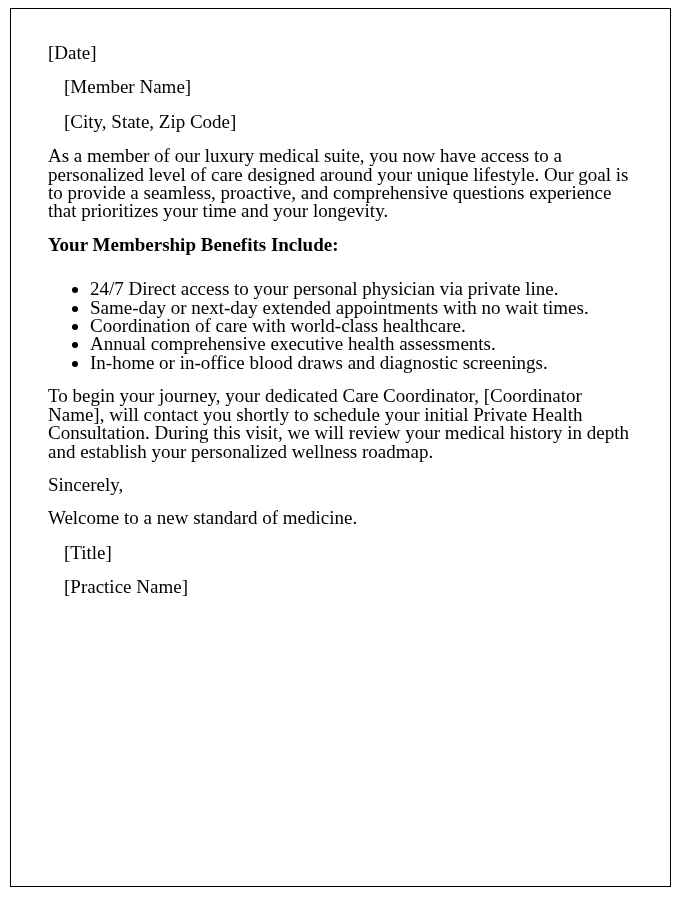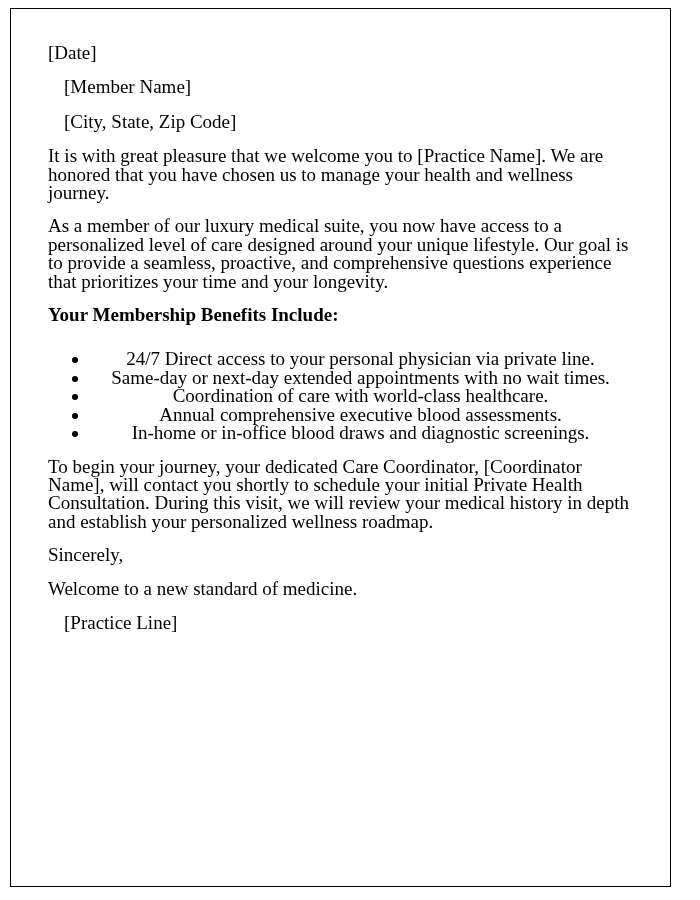--- a/index.html
+++ b/index.html
@@ -45,21 +45,20 @@
     margin: 0 0 15px 0;
   }
   .benefits-heading {
     font-weight: bold;
     margin: 0 0 26px 0;
   }
   ul.benefits-list {
     margin: 0 0 15px 0;
     padding: 0 0 0 42px;
     list-style-type: disc;
-    text-align: center;
   }
   ul.benefits-list li {
     margin: 0;
     padding-left: 0;
   }
 </style>
 </head>
 <body>
 
 <div class="page-border"></div>
@@ -67,38 +66,38 @@
 <div class="letter-content">
 
   <p class="para">[Date]</p>
 
   <div class="block">
     <div class="line">[Member Name]</div>
     <div class="line">[City, State, Zip Code]</div>
   </div>
 
 
-  <p class="para">It is with great pleasure that we welcome you to [Practice Name]. We are honored that you have chosen us to manage your health and wellness journey.</p>
 
   <p class="para">As a member of our luxury medical suite, you now have access to a personalized level of care designed around your unique lifestyle. Our goal is to provide a seamless, proactive, and comprehensive questions experience that prioritizes your time and your longevity.</p>
 
   <p class="benefits-heading">Your Membership Benefits Include:</p>
 
   <ul class="benefits-list">
     <li>24/7 Direct access to your personal physician via private line.</li>
     <li>Same-day or next-day extended appointments with no wait times.</li>
     <li>Coordination of care with world-class healthcare.</li>
-    <li>Annual comprehensive executive blood assessments.</li>
+    <li>Annual comprehensive executive health assessments.</li>
     <li>In-home or in-office blood draws and diagnostic screenings.</li>
   </ul>
 
   <p class="para">To begin your journey, your dedicated Care Coordinator, [Coordinator Name], will contact you shortly to schedule your initial Private Health Consultation. During this visit, we will review your medical history in depth and establish your personalized wellness roadmap.</p>
 
 
   <p class="para">Sincerely,</p>
 
   <p class="para">Welcome to a new standard of medicine.</p>
 
   <div class="block">
-    <div class="line">[Practice Line]</div>
+    <div class="line">[Title]</div>
+    <div class="line">[Practice Name]</div>
   </div>
 
 </div>
 
 </body></html>

